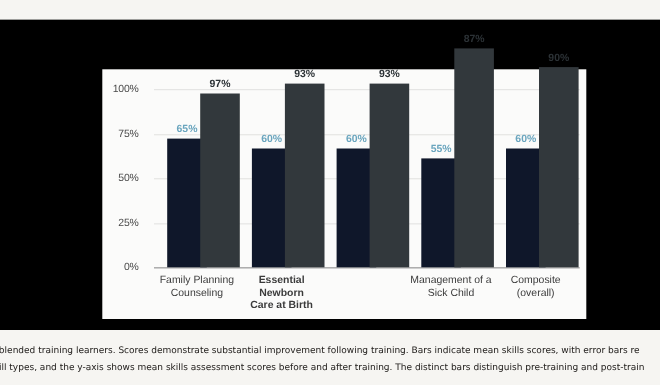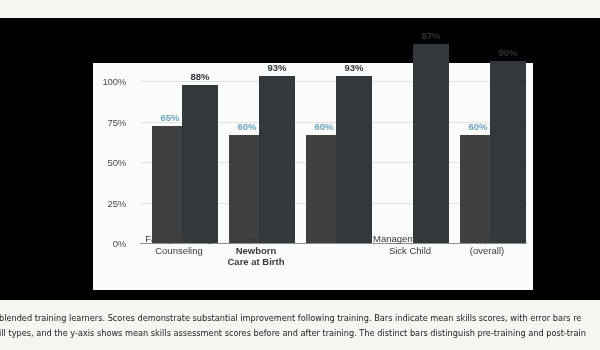--- a/index.html
+++ b/index.html
@@ -97,42 +97,42 @@
     position: absolute;
     bottom: 47px;       
     top: 18px;
   }
   .bar {
     position: absolute;
     bottom: 0;
     width: 24px;
     padding-left: 12px;
   }
-  .bar.pre  { background: #404040; left: 6px; }
+  .bar.pre  { background: #0f172a; left: 6px; }
   .bar.post { background: #32383c; left: 36px; }
 
   .bar-label {
     position: absolute;
     bottom: 100%;
     left: 50%;
     transform: translateX(-50%);
     margin-bottom: 3px;
     font-size: 9.5px;
     font-weight: bold;
     white-space: nowrap;
   }
   .bar.pre .bar-label  { color: #6aa5be; }
   .bar.post .bar-label { color: #2c3236; }
 
   
   .xlabels {
     position: absolute;
     left: 47px;
     right: 6px;
-    bottom: 20px;
+    bottom: 4px;
     height: 40px;
   }
   .xlabel {
     position: absolute;
     top: 3px;
     text-align: center;
     font-size: 9.5px;
     line-height: 11.5px;
     color: #3b3b3b;
   }
@@ -185,21 +185,21 @@
         <div class="ytick" style="top:139.5px;">25%</div>
         <div class="ytick" style="top:180px;">0%</div>
 
         <div class="groups">
 
           <div class="group" style="left:6px; width:66px;">
             <div class="bar pre" style="height:117px;">
               <span class="bar-label">65%</span>
             </div>
             <div class="bar post" style="height:158.4px;">
-              <span class="bar-label">88%</span>
+              <span class="bar-label">97%</span>
             </div>
           </div>
 
           <div class="group" style="left:83px; width:66px;">
             <div class="bar pre" style="height:108px;">
               <span class="bar-label">60%</span>
             </div>
             <div class="bar post" style="height:167.4px;">
               <span class="bar-label">93%</span>
             </div>
@@ -208,20 +208,23 @@
           <div class="group" style="left:160px; width:66px;">
             <div class="bar pre" style="height:108px;">
               <span class="bar-label">60%</span>
             </div>
             <div class="bar post" style="height:167.4px;">
               <span class="bar-label">93%</span>
             </div>
           </div>
 
           <div class="group" style="left:237px; width:66px;">
+            <div class="bar pre" style="height:99px;">
+              <span class="bar-label">55%</span>
+            </div>
             <div class="bar post" style="height:199px;">
               <span class="bar-label">87%</span>
             </div>
           </div>
 
           <div class="group" style="left:314px; width:66px;">
             <div class="bar pre" style="height:108px;">
               <span class="bar-label">60%</span>
             </div>
             <div class="bar post" style="height:182px;">

